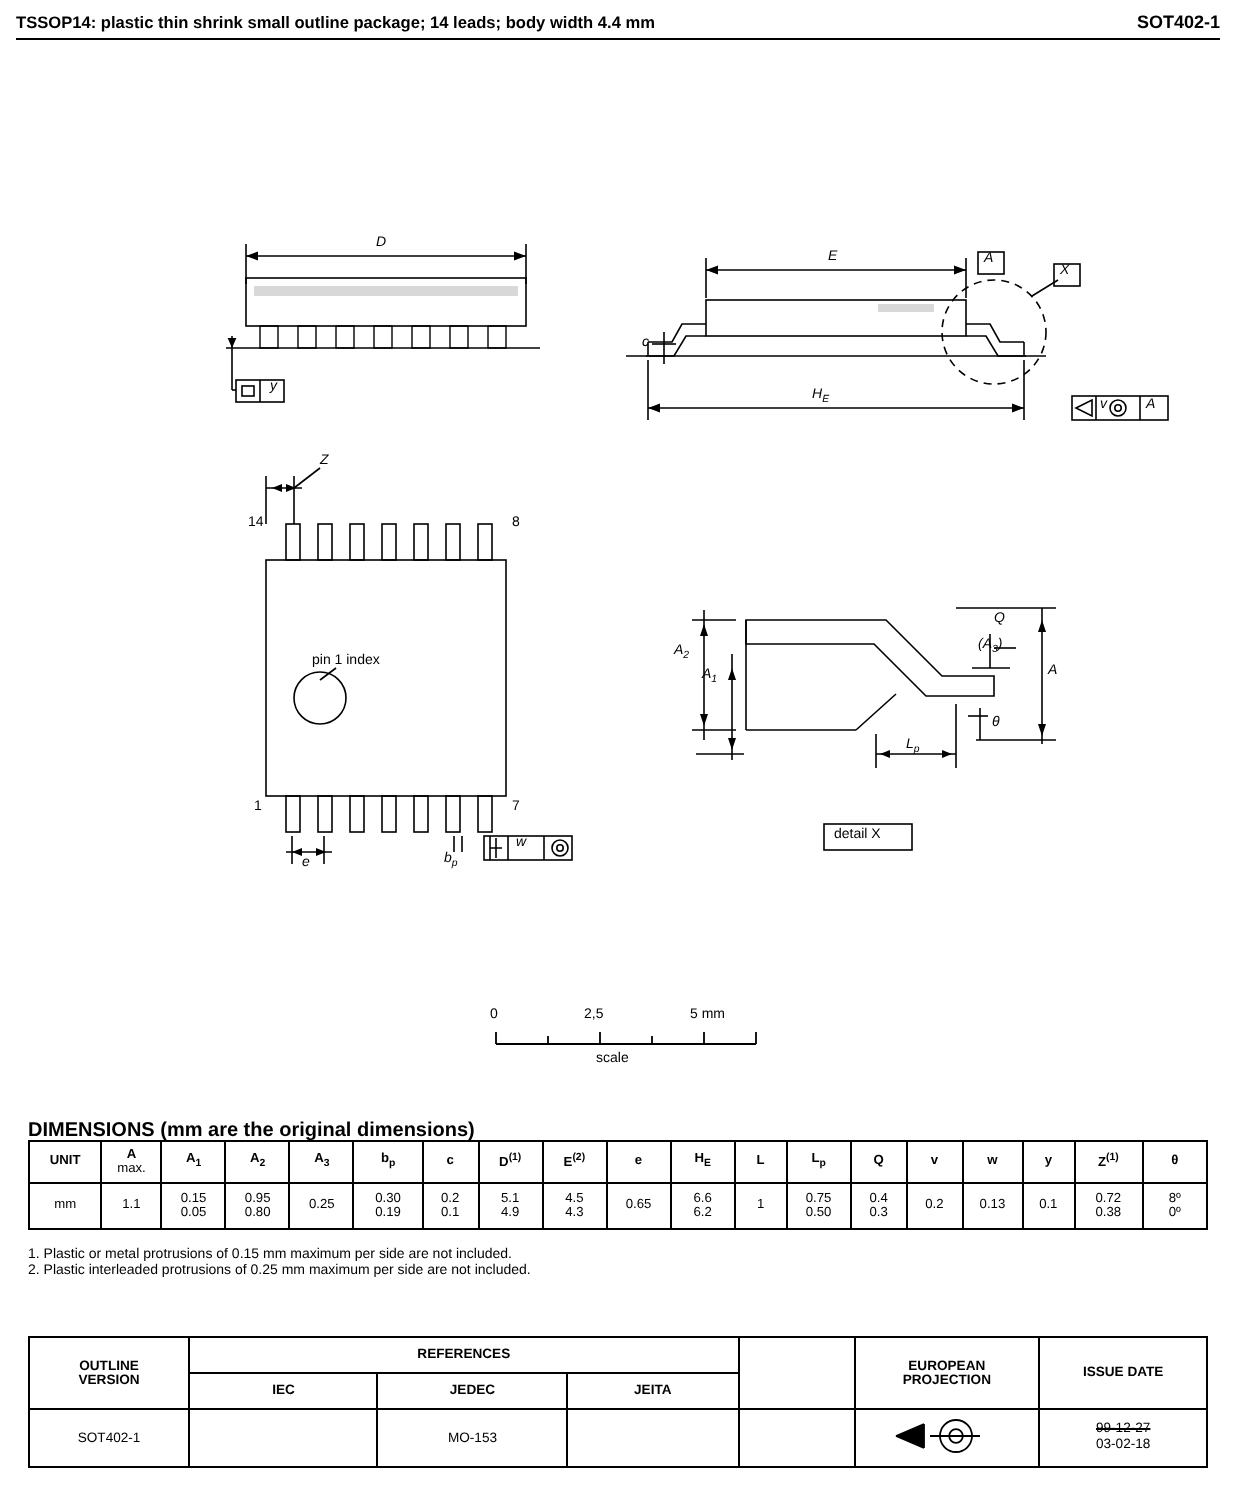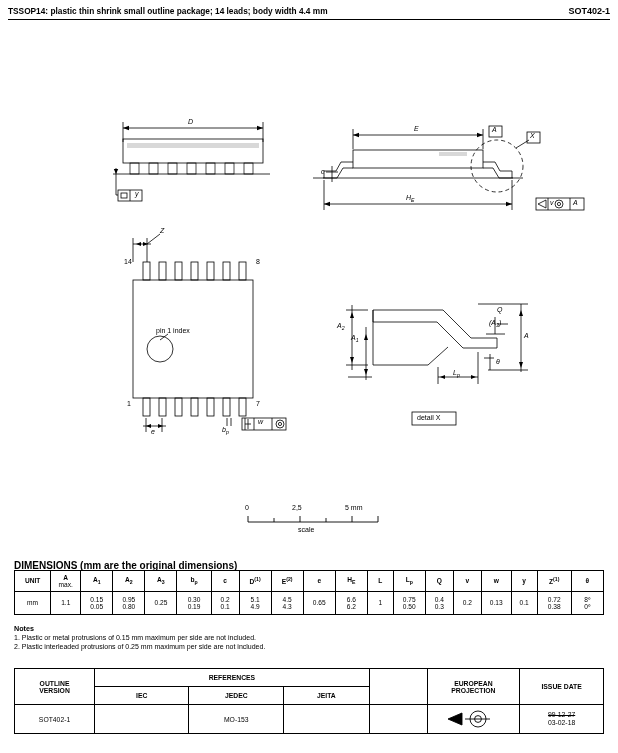--- a/index.html
+++ b/index.html
@@ -364,21 +364,20 @@
         </td>
         <td class="two-line">
           <span>8º</span>
           <span>0º</span>
         </td>
       </tr>
     </tbody>
   </table>
 
   <div class="notes">
-    <div class="nt">Notes</div>
     <div>1. Plastic or metal protrusions of 0.15 mm maximum per side are not included.</div>
     <div>2. Plastic interleaded protrusions of 0.25 mm maximum per side are not included.</div>
   </div>
 
   <table id="reftable">
     <tbody>
         <tr>
       <td class="hd" rowspan="2" style="width:80px">
         <span>OUTLINE</span><br>
         <span>VERSION</span>

